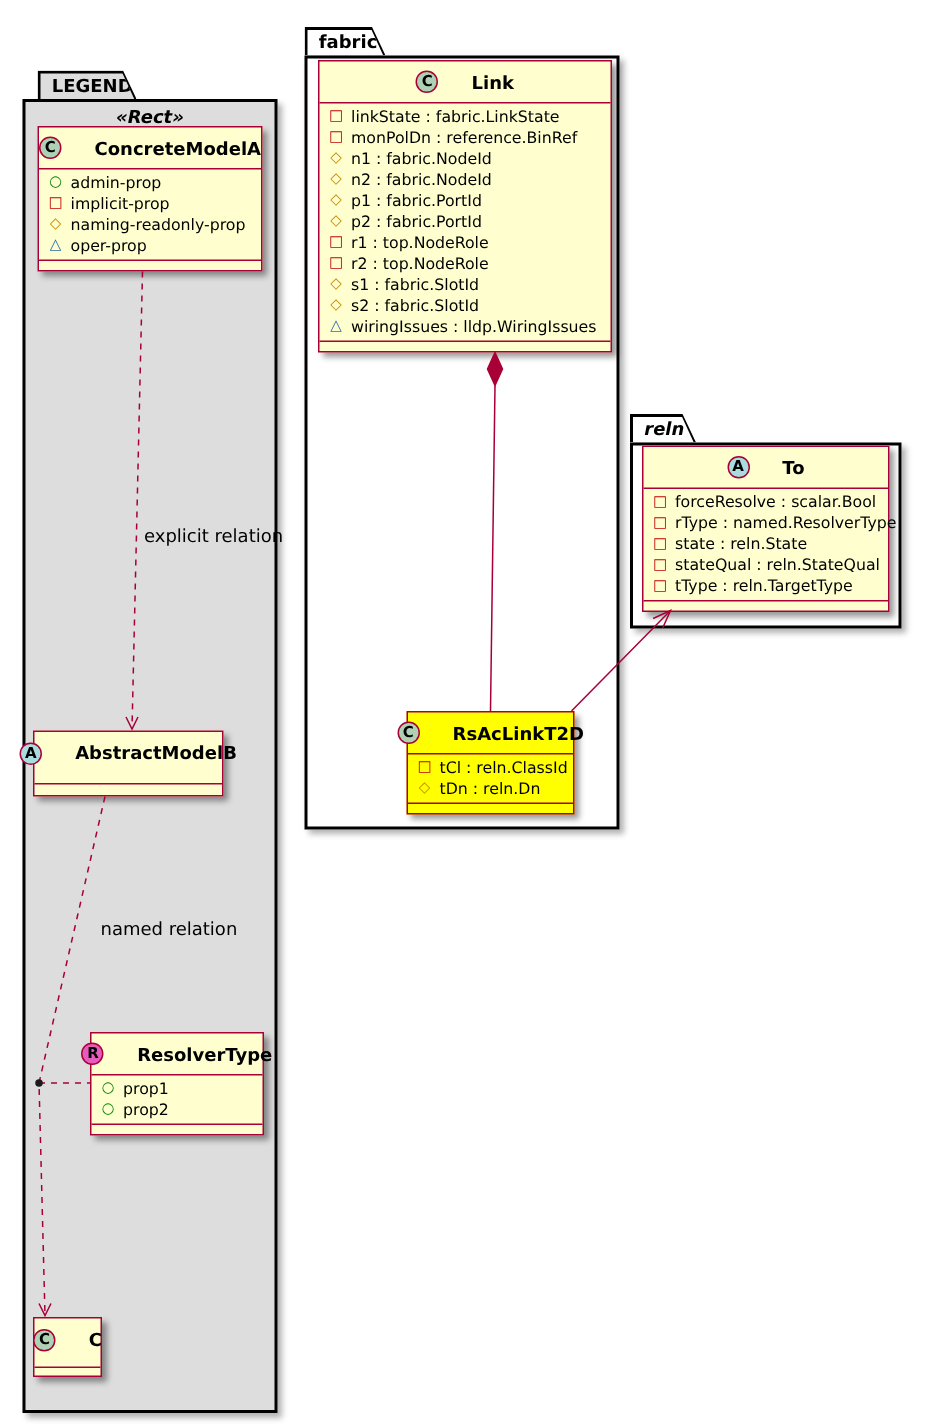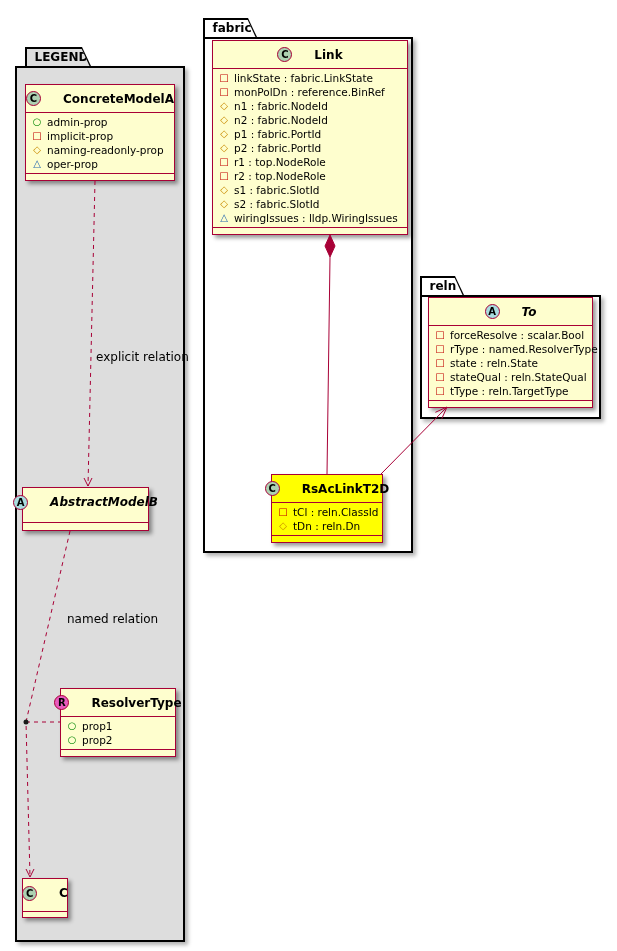--- a/index.html
+++ b/index.html
@@ -34,21 +34,21 @@
     position:absolute; background:#FEFECE; border:1px solid #A80036;
     box-shadow:3px 3px 4px rgba(0,0,0,0.4); z-index:5;
   }
   .uml-class.highlight { background:#FFFF00; }
   .class-header {
     height:28px; display:flex; align-items:center; justify-content:center;
     gap:5px; padding:0 6px; border-bottom:1px solid #A80036;
   }
   .class-header.no-sep { border-bottom:none; }
   .class-name { font-size:12px; font-weight:bold; white-space:nowrap;padding-left:17px; }
-  .class-name.italic { font-style:italic; }
+  .class-name.italic { }
   .spot {
     width:15px; height:15px; border-radius:50%; flex:0 0 15px;
     border:1px solid #A80036; display:flex; align-items:center; justify-content:center;
     font-size:10px; font-weight:bold; color:#000;
   }
   .spot-c { background:#ADD1B2; }
   .spot-a { background:#A9DCDF; }
   .spot-r { background:#E85BBE; }
   .class-members { padding:2px 0; }
   .member {
@@ -81,28 +81,29 @@
 </style>
 </head>
 <body>
 
 <div class="canvas">
 
   <div class="pkg-body gray" style="left:15px; top:66px; width:170px; height:876px;"></div>
   <div class="pkg-tab" style="left:25px; top:47px; width:66px;">
     <div class="pkg-tab-fill gray">LEGEND</div>
   </div>
+  <div class="stereotype" style="left:15px; top:71px; width:170px;">«Rect»</div>
 
   <div class="pkg-body" style="left:203px; top:37px; width:210px; height:516px;"></div>
   <div class="pkg-tab" style="left:203px; top:18px; width:54px;">
     <div class="pkg-tab-fill">fabric</div>
   </div>
 
   <div class="pkg-body" style="left:420px; top:295px; width:181px; height:124px;"></div>
-  <div class="pkg-tab" style="left:420px; top:276px; width:44px;">
+  <div class="pkg-tab" style="left:420px; top:276px; width:44px;font-style:italic;">
     <div class="pkg-tab-fill">reln</div>
   </div>
 
   <div class="uml-class" style="left:25px; top:84px; width:150px;">
     <div class="class-header">
       <span class="spot spot-c">C</span>
       <span class="class-name">ConcreteModelA</span>
     </div>
     <div class="class-members">
         <div class="member">

